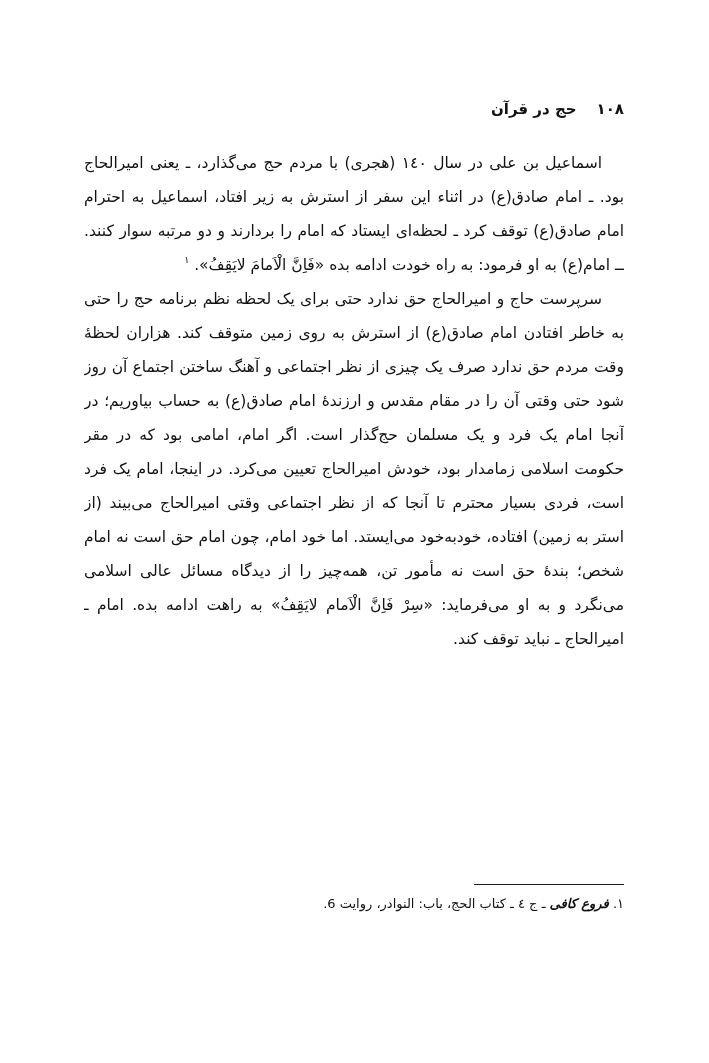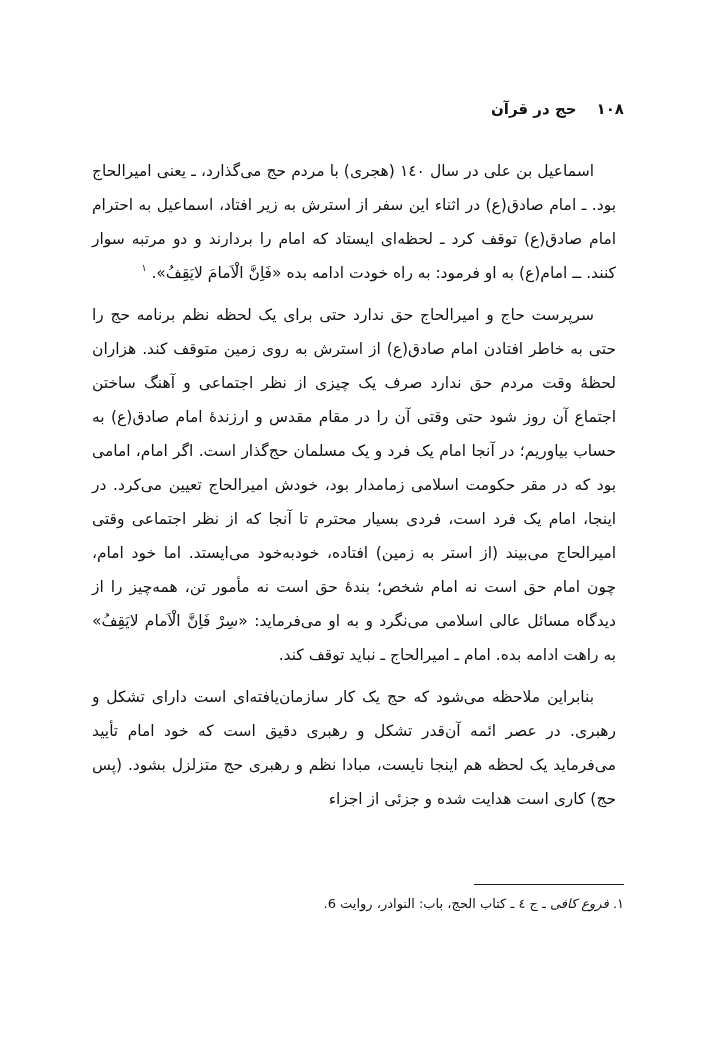--- a/index.html
+++ b/index.html
@@ -38,21 +38,21 @@
     right: 85px;
     left: 84px;
     max-height: 730px;
     overflow: hidden;
     font-size: 15.5px;
     line-height: 34px;
     text-align: justify;
     direction: rtl;
   }
   .para {
-    margin: 8px;
+    margin: 0;
     text-indent: 22px;
   }
   .fn-ref {
     font-size: 9.5px;
     vertical-align: 7px;
     line-height: 0;
   }
   .footnote-area {
     position: absolute;
     top: 884px;
@@ -69,37 +69,37 @@
   }
   .footnote {
     margin: 8px 0 0 0;
     font-size: 13px;
     line-height: 1.7;
     text-align: right;
     direction: rtl;
   }
   .book-title {
     font-style: italic;
+    font-weight: bold;
   }
 </style>
 </head>
 <body>
 
 <div class="page">
 
   <header class="running-head">
     <span class="page-num">١٠٨</span><span class="head-title">حج در قرآن</span>
   </header>
 
   <main class="body-text">
     <p class="para"><span>اسماعیل بن علی در سال ١٤٠ (هجری) با مردم حج می‌گذارد، ـ یعنی امیرالحاج بود. ـ امام صادق(ع) در اثناء این سفر از استرش به زیر افتاد، اسماعیل به احترام امام صادق(ع) توقف کرد ـ لحظه‌ای ایستاد که امام را بردارند و دو مرتبه سوار کنند. ــ امام(ع) به او فرمود: به راه خودت ادامه بده «فَاِنَّ الْاَمامَ لایَقِفُ». </span><sup class="fn-ref">١</sup></p>
 
     <p class="para">سرپرست حاج و امیرالحاج حق ندارد حتی برای یک لحظه نظم برنامه حج را حتی به خاطر افتادن امام صادق(ع) از استرش به روی زمین متوقف کند. هزاران لحظهٔ وقت مردم حق ندارد صرف یک چیزی از نظر اجتماعی و آهنگ ساختن اجتماع آن روز شود حتی وقتی آن را در مقام مقدس و ارزندهٔ امام صادق(ع) به حساب بیاوریم؛ در آنجا امام یک فرد و یک مسلمان حج‌گذار است. اگر امام، امامی بود که در مقر حکومت اسلامی زمامدار بود، خودش امیرالحاج تعیین می‌کرد. در اینجا، امام یک فرد است، فردی بسیار محترم تا آنجا که از نظر اجتماعی وقتی امیرالحاج می‌بیند (از استر به زمین) افتاده، خودبه‌خود می‌ایستد. اما خود امام، چون امام حق است نه امام شخص؛ بندهٔ حق است نه مأمور تن، همه‌چیز را از دیدگاه مسائل عالی اسلامی می‌نگرد و به او می‌فرماید: «سِرْ فَاِنَّ الْاَمام لایَقِفُ» به راهت ادامه بده. امام ـ امیرالحاج ـ نباید توقف کند.</p>
 
-    <p class="para">بنابراین ملاحظه می‌شود که حج یک کار سازمان‌یافته‌ای است دارای تشکل و رهبری. در عصر ائمه آن‌قدر تشکل و رهبری دقیق است که خود امام تأیید می‌فرماید یک لحظه هم اینجا نایست، مبادا نظم و رهبری حج متزلزل بشود. (پس حج) کاری است هدایت شده و جزئی از اجزاء</p>
   </main>
 
   <footer class="footnote-area">
     <div class="fn-rule"></div>
     <p class="footnote"><span>١. </span><i class="book-title">فروع کافی</i><span> ـ ج ٤ ـ کتاب الحج، باب: النوادر، روایت 6.</span></p>
   </footer>
 
 </div>
 
 </body></html>

